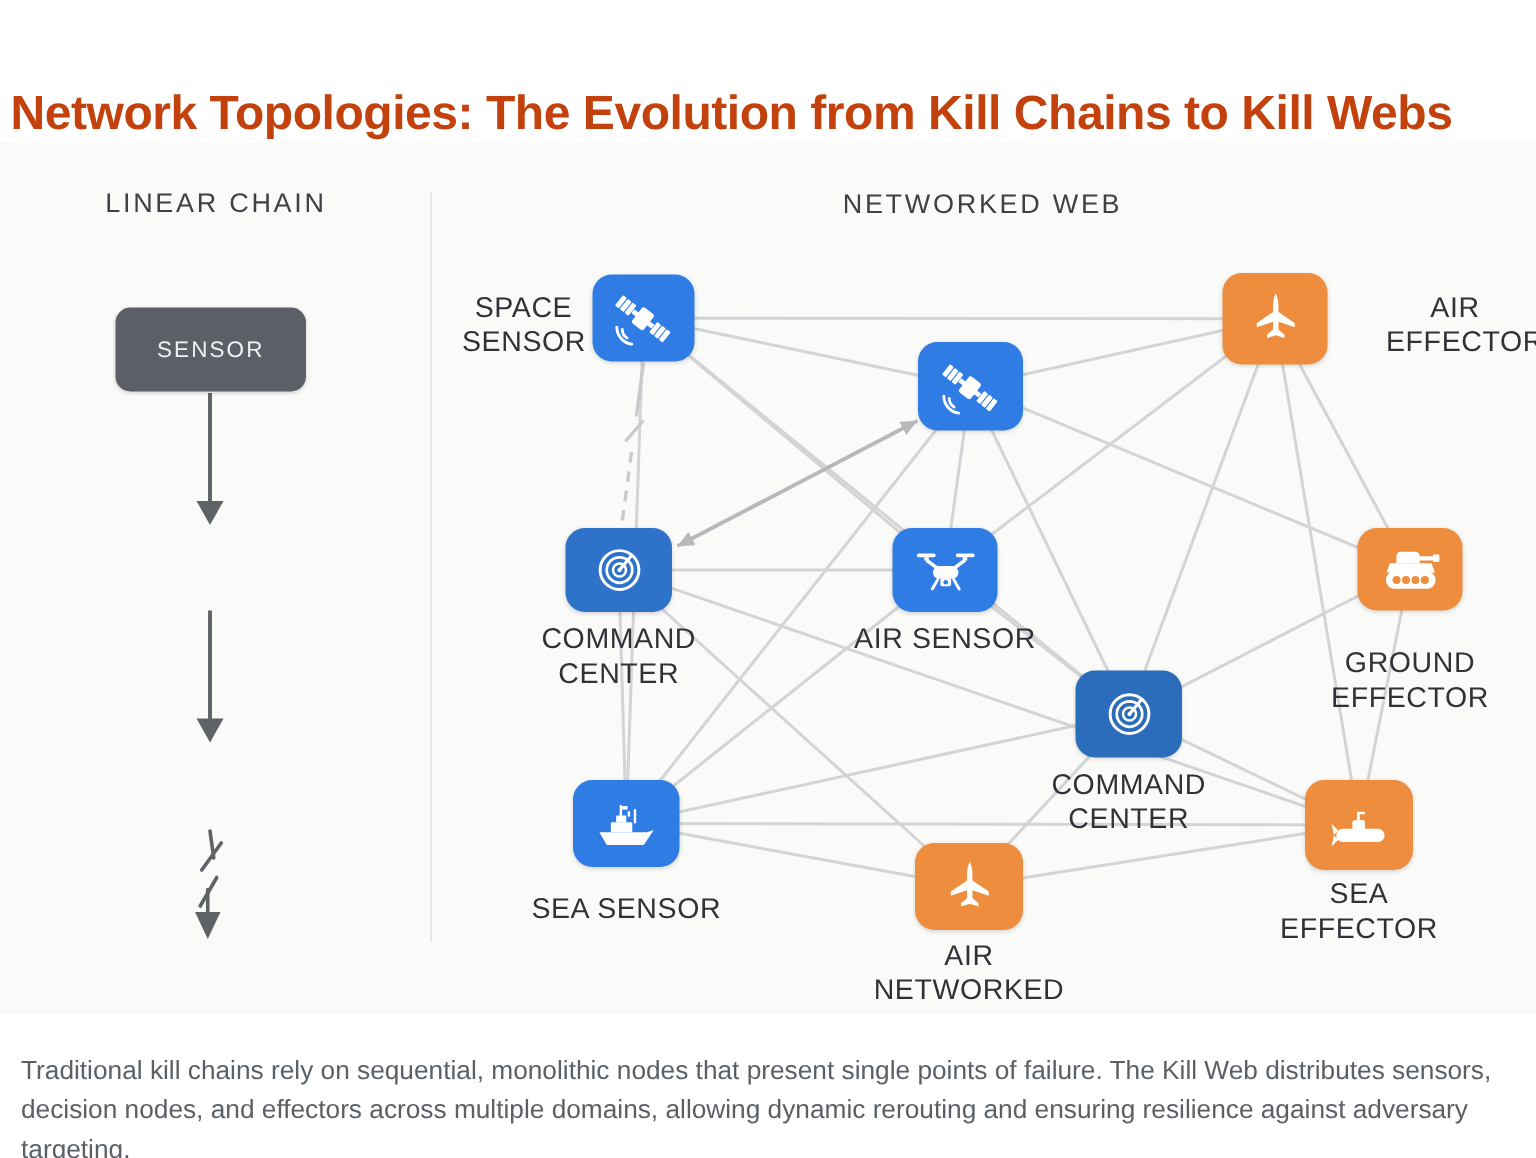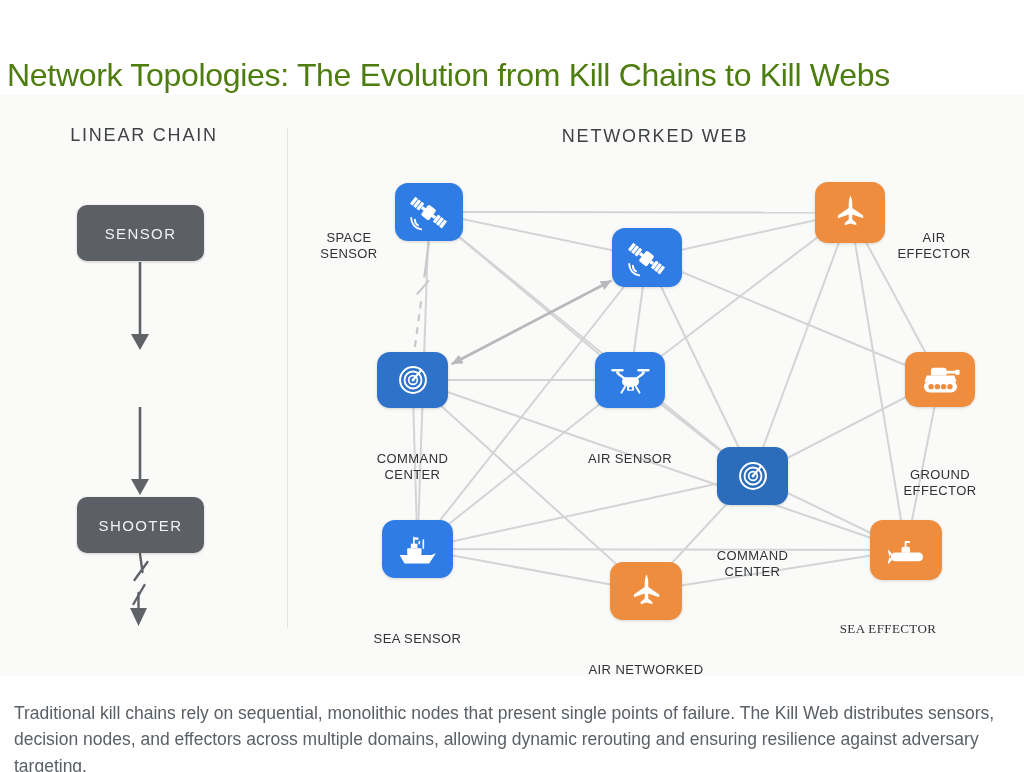--- a/index.html
+++ b/index.html
@@ -1,33 +1,33 @@
 <!DOCTYPE html>
 <html><head>
 <meta charset="utf-8">
 <style>
   html,body{margin:0;padding:0;background:#ffffff;}
   body{width:1024px;height:772px;font-family:"Liberation Sans",sans-serif;-webkit-font-smoothing:antialiased;}
   .page{position:relative;width:1024px;height:772px;overflow:hidden;background:#ffffff;}
-  .title{position:absolute;left:7px;top:36px;font-size:32px;font-weight:400;color:#4d7c0f;letter-spacing:-0.3px;white-space:nowrap;}
+  .title{position:absolute;left:7px;top:36px;font-size:32px;font-weight:700;color:#c2410c;letter-spacing:-0.3px;white-space:nowrap;}
   .band{position:absolute;left:0;top:95px;width:1024px;height:581px;background:#FAFAF8;}
   .heading{position:absolute;font-size:18px;font-weight:500;letter-spacing:1.8px;color:#3E4145;text-align:center;}
   #lc-heading{left:59px;top:30px;width:170px;}
   #nw-heading{left:495px;top:31px;width:320px;}
   .divider{position:absolute;left:287px;top:33px;width:1px;height:500px;background:#E2E2E0;}
   .chain-box{position:absolute;left:77px;width:127px;height:56px;background:#5C6066;border-radius:10px;
     color:#EFF1F2;display:flex;align-items:center;justify-content:center;font-size:15px;letter-spacing:1.4px;
     box-shadow:0 1px 3px rgba(0,0,0,.18);}
   #chain-box-0{top:110px}#chain-box-1{top:255px}#chain-box-2{top:402px}
   svg.overlay{position:absolute;left:0;top:0;width:1024px;height:581px;}
   #web-nodes{position:absolute;left:0;top:0;width:1024px;height:581px;}
   .wnode{position:absolute;border-radius:13px;display:flex;align-items:center;justify-content:center;
     box-shadow:0 1px 3px rgba(0,0,0,.15);}
-  .wlabel{position:absolute;text-align:center;font-size:13px;line-height:1.22;letter-spacing:.4px;
-    color:#2F3236;font-weight:500;margin-top:36px;}
+  .wlabel{position:absolute;text-align:center;font-size:19px;line-height:1.22;letter-spacing:.4px;
+    color:#2F3236;font-weight:500;}
   .caption{position:absolute;left:14px;top:682px;width:1002px;font-size:17.5px;line-height:1.54;color:#5B6066;}
 </style>
 </head>
 <body>
 
 <div class="page">
 
   <h1 class="title">Network Topologies: The Evolution from Kill Chains to Kill Webs</h1>
 
   <div class="band">
@@ -91,23 +91,20 @@
           <path d="M144.5,490 L133.5,509" fill="none"></path>
           <path d="M138.5,498 L138.5,515" fill="none"></path>
         </g>
         <polygon points="130,513 147,513 138.5,531" fill="#5F6368"></polygon>
       </g>
     </svg>
 
     <div class="chain-box" id="chain-box-0">
       <span>SENSOR</span>
     </div>
-    <div class="chain-box" id="chain-box-2">
-      <span>SHOOTER</span>
-    </div>
 
     <div id="web-nodes">
         <div class="wnode" style="left: 395px; top: 88px; width: 68px; height: 58px; background: rgb(46, 124, 228);">
           <span style="display: flex;">
             <svg viewBox="0 0 48 48" width="44" height="44">
       <g transform="rotate(38 24 24)" fill="#fff">
         <rect x="2" y="20" width="3.6" height="9.6" rx="0.8"></rect>
                 <rect x="6.4" y="20" width="3.6" height="9.6" rx="0.8"></rect>
                 <rect x="10.8" y="20" width="3.6" height="9.6" rx="0.8"></rect>
         <rect x="33.6" y="20" width="3.6" height="9.6" rx="0.8"></rect>
@@ -146,21 +143,21 @@
             </svg>
           </span>
         </div>
         <div class="wnode" style="left: 815px; top: 87px; width: 70px; height: 61px; background: rgb(237, 141, 61);">
           <span style="display: flex;">
             <svg viewBox="0 0 48 48" width="41" height="41">
       <path fill="#fff" d="M24,4 C25.4,7.2 26.1,10.3 26.1,14.3 L26.1,18.8 L38.8,27.4 L38.8,30.6 L26.1,26.4 L26.1,32.3 L30.8,36.4 L30.8,39 L24,36.9 L17.2,39 L17.2,36.4 L21.9,32.3 L21.9,26.4 L9.2,30.6 L9.2,27.4 L21.9,18.8 L21.9,14.3 C21.9,10.3 22.6,7.2 24,4 Z"></path>
             </svg>
           </span>
         </div>
-        <div class="wlabel" style="left: 888px; top: 99px; width: 92px;">AIR<br>EFFECTOR</div>
+        <div class="wlabel" style="left: 924px; top: 99px; width: 92px;">AIR<br>EFFECTOR</div>
         <div class="wnode" style="left: 377px; top: 257px; width: 71px; height: 56px; background: rgb(46, 115, 201);">
           <span style="display: flex;">
             <svg viewBox="0 0 48 48" width="40" height="40" fill="none" stroke="#fff">
       <circle cx="24" cy="24" r="15.5" stroke-width="2.4"></circle>
       <circle cx="24" cy="24" r="10.2" stroke-width="2.2"></circle>
       <circle cx="24" cy="24" r="5.2" stroke-width="2"></circle>
       <circle cx="24" cy="24" r="1.7" fill="#fff" stroke="none"></circle>
       <path d="M24,24 L33.8,12.2" stroke-width="2.6" stroke-linecap="round"></path>
             </svg>
           </span>
@@ -257,18 +254,18 @@
         <path d="M8,27.5 L3,22.5 L4.8,30.8 Z"></path>
         <path d="M8,34.5 L3,39.5 L4.8,31.2 Z"></path>
       </g>
       <g stroke="#fff" stroke-width="2" stroke-linecap="round">
         <line x1="23" y1="14.5" x2="23" y2="19.5"></line>
         <line x1="23" y1="14.5" x2="27" y2="14.5"></line>
       </g>
             </svg>
           </span>
         </div>
-        <div class="wlabel" style="left: 820px; top: 490px; width: 136px; font-family: Liberation Serif, serif;">SEA EFFECTOR</div>
+        <div class="wlabel" style="left: 838px; top: 490px; width: 136px;">SEA EFFECTOR</div>
       </div>
   </div>
 
   <p class="caption">Traditional kill chains rely on sequential, monolithic nodes that present single points of failure. The Kill Web distributes sensors, decision nodes, and effectors across multiple domains, allowing dynamic rerouting and ensuring resilience against adversary targeting.</p>
 </div>
 
 </body></html>

